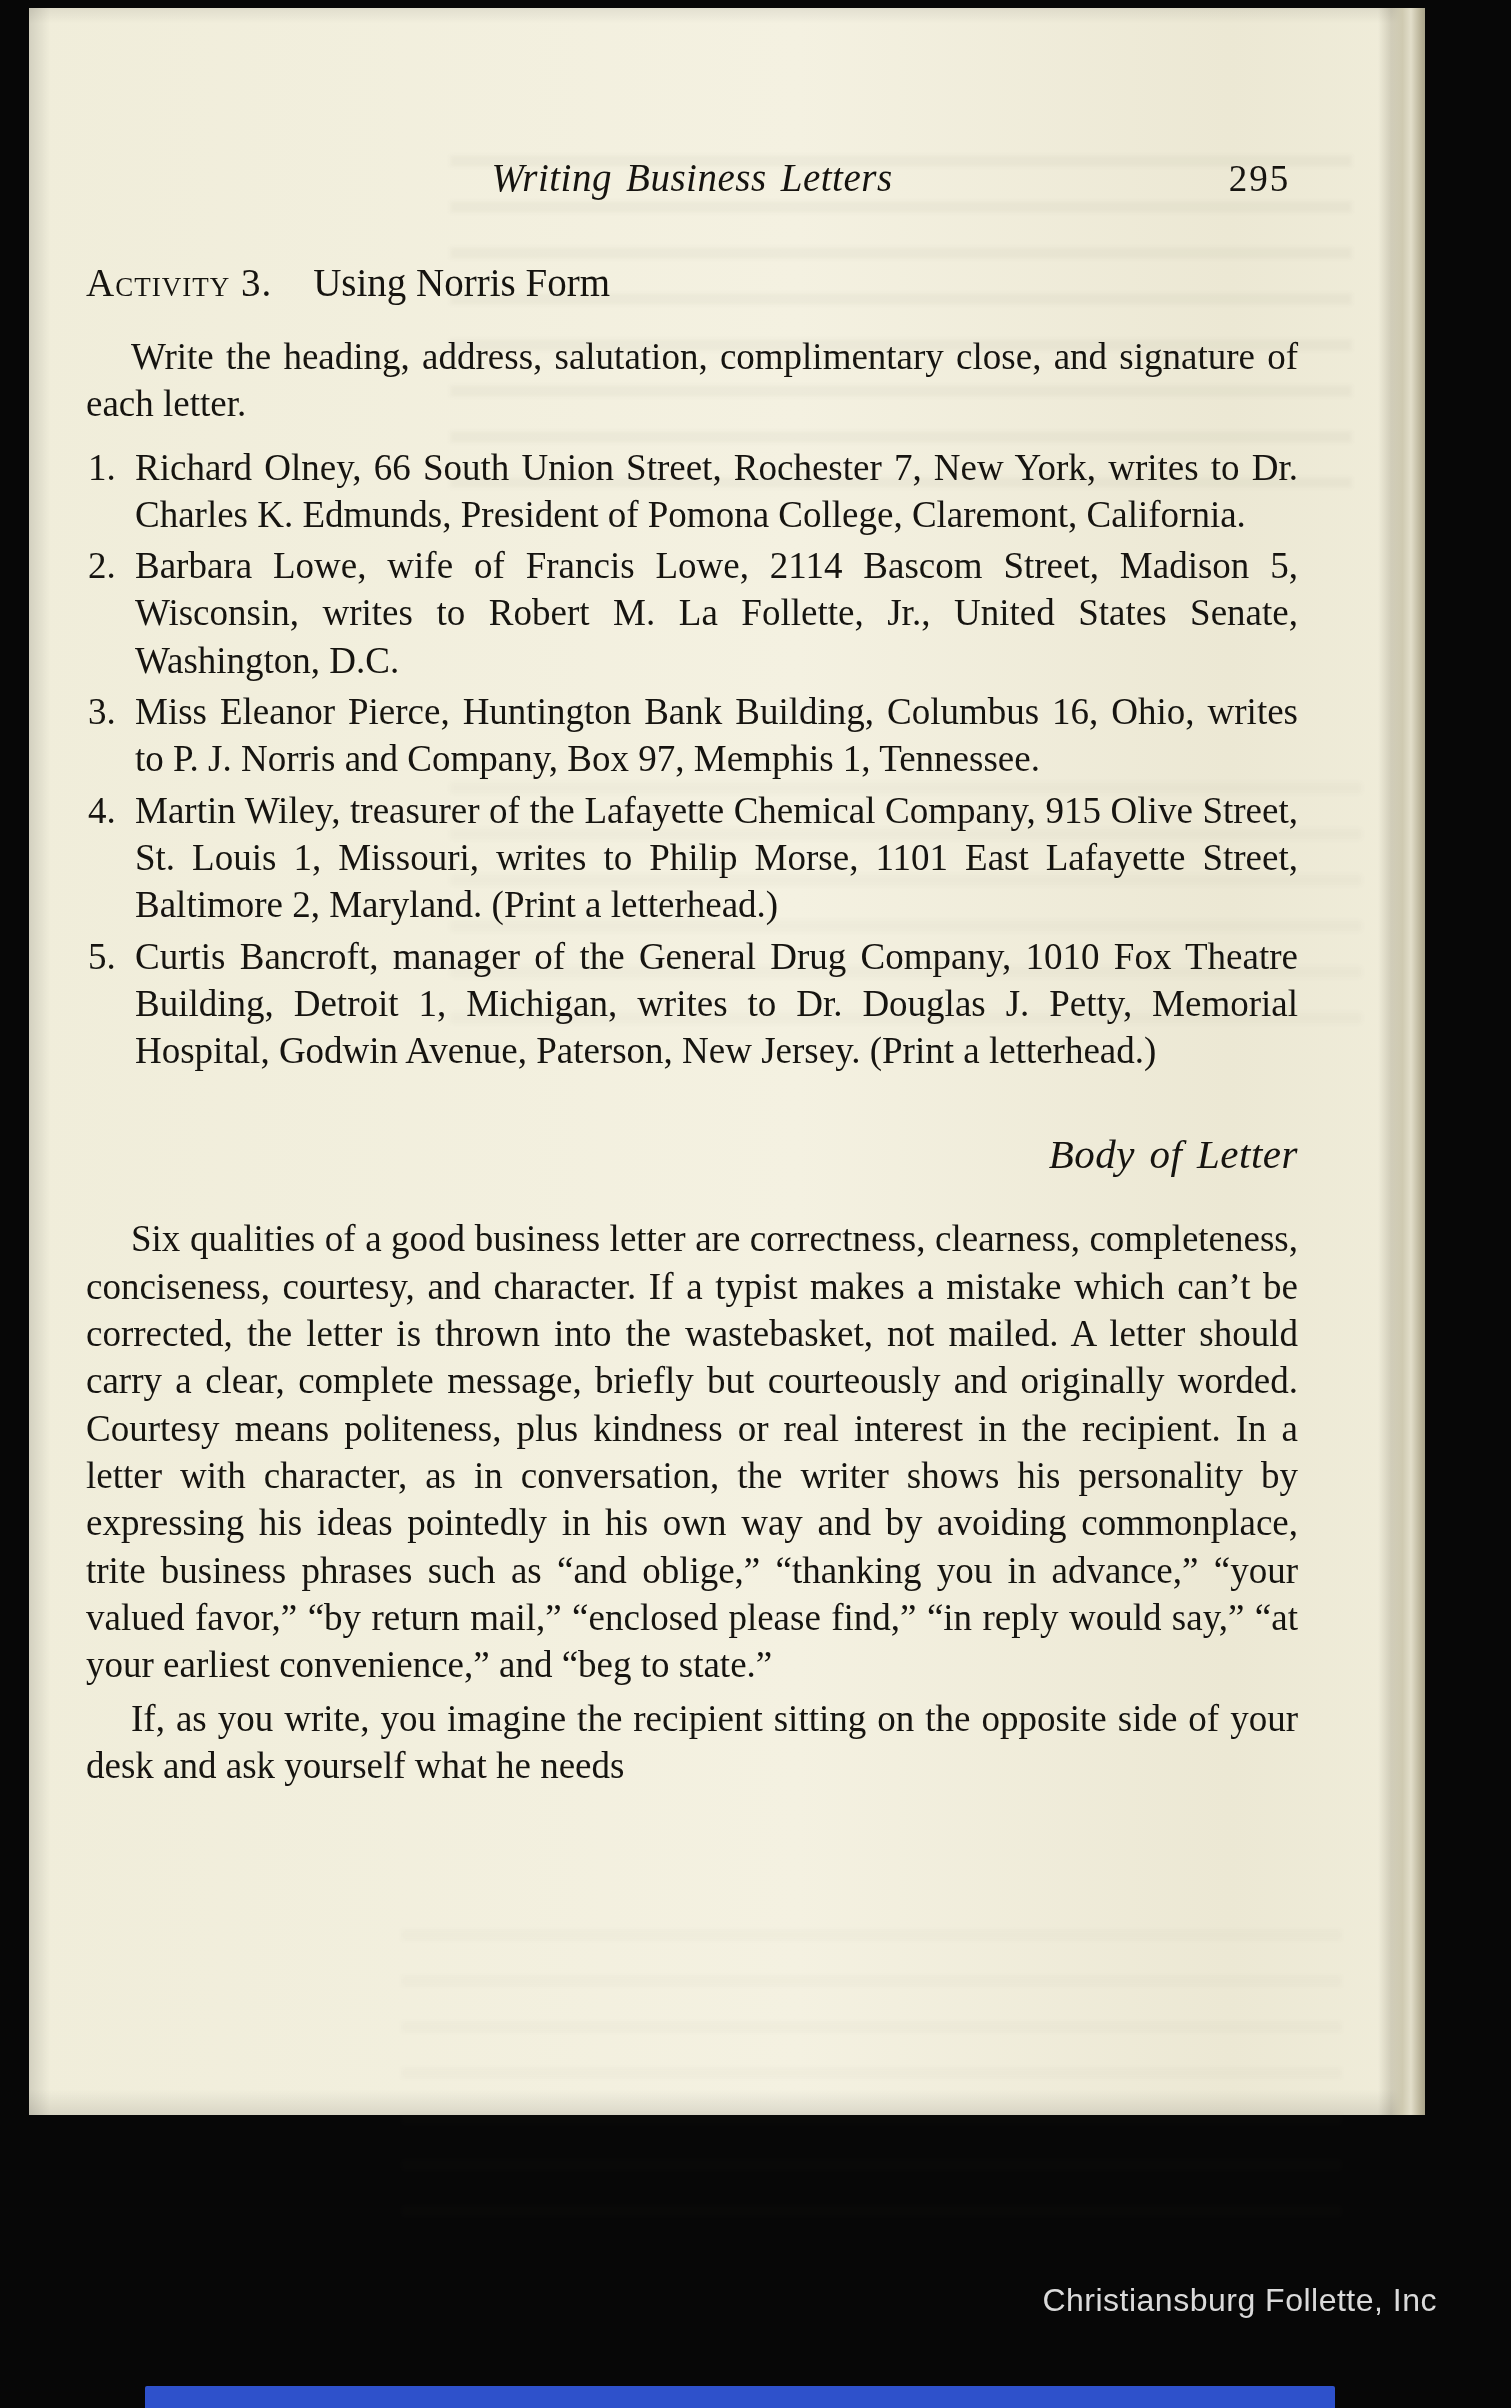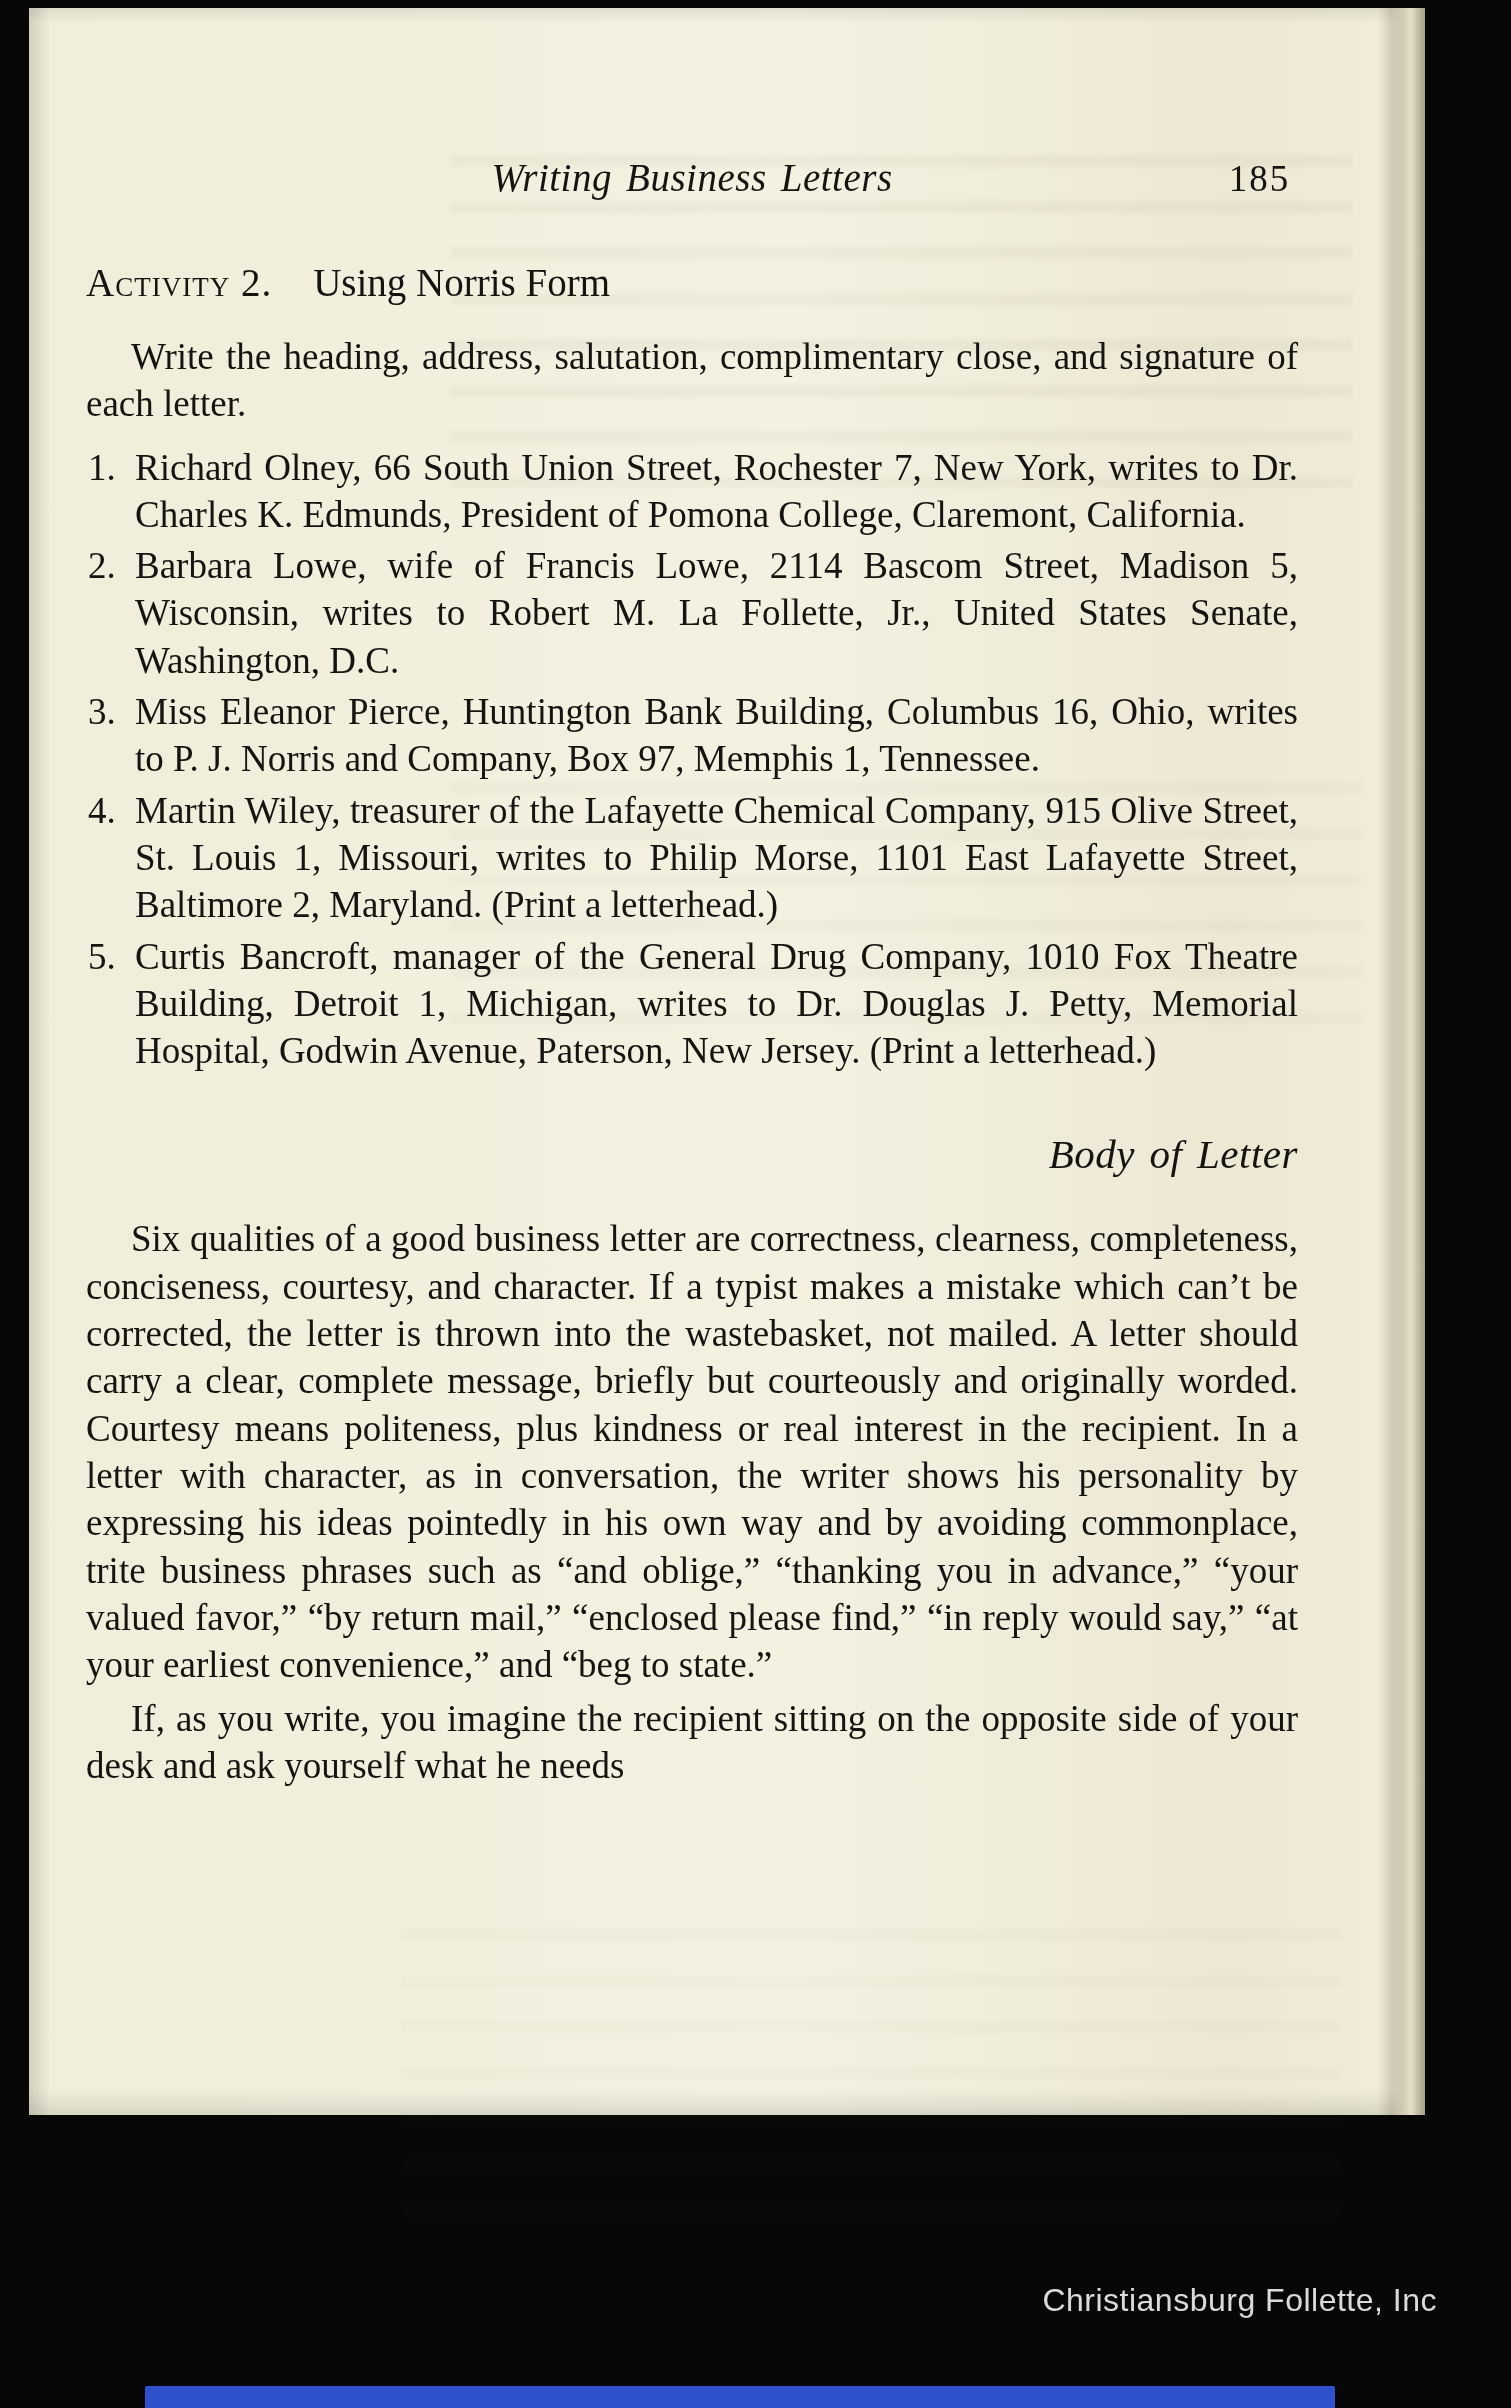--- a/index.html
+++ b/index.html
@@ -147,25 +147,25 @@
   <div class="page">
     <div class="ghost g1"></div>
     <div class="ghost g2"></div>
     <div class="ghost g3"></div>
     <div class="page-edge"></div>
 
     <div class="page-inner">
 
       <div class="running-head">
         <span class="head-title">Writing Business Letters</span>
-        <span class="page-number">185</span>
+        <span class="page-number">295</span>
       </div>
 
       <div class="activity-heading">
-        <span class="activity-label">Activity 2.</span><span class="activity-title">Using Norris Form</span>
+        <span class="activity-label">Activity 3.</span><span class="activity-title">Using Norris Form</span>
       </div>
 
       <p class="intro">Write the heading, address, salutation, complimentary close, and signature of each letter.</p>
 
       <ol class="exercise-list">
         <li class="exercise-item">
           <span class="item-number">1.</span>
           <span class="item-text">Richard Olney, 66 South Union Street, Rochester 7, New York, writes to Dr. Charles K. Edmunds, President of Pomona College, Claremont, California.</span>
         </li>
         <li class="exercise-item">

